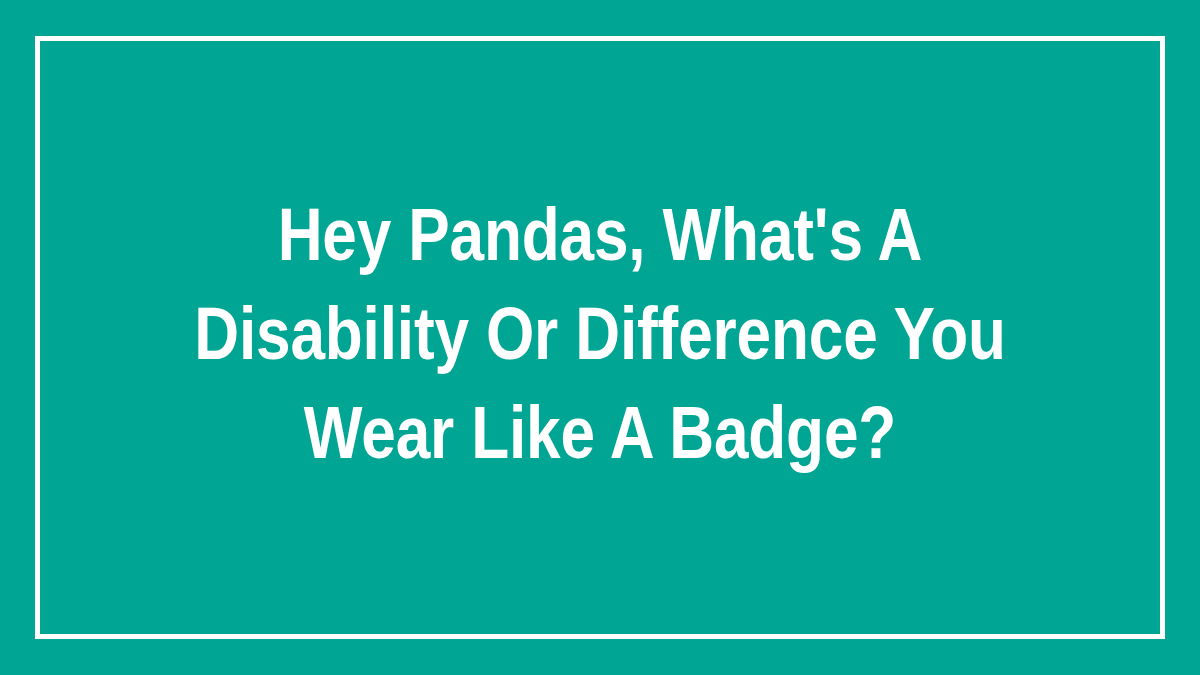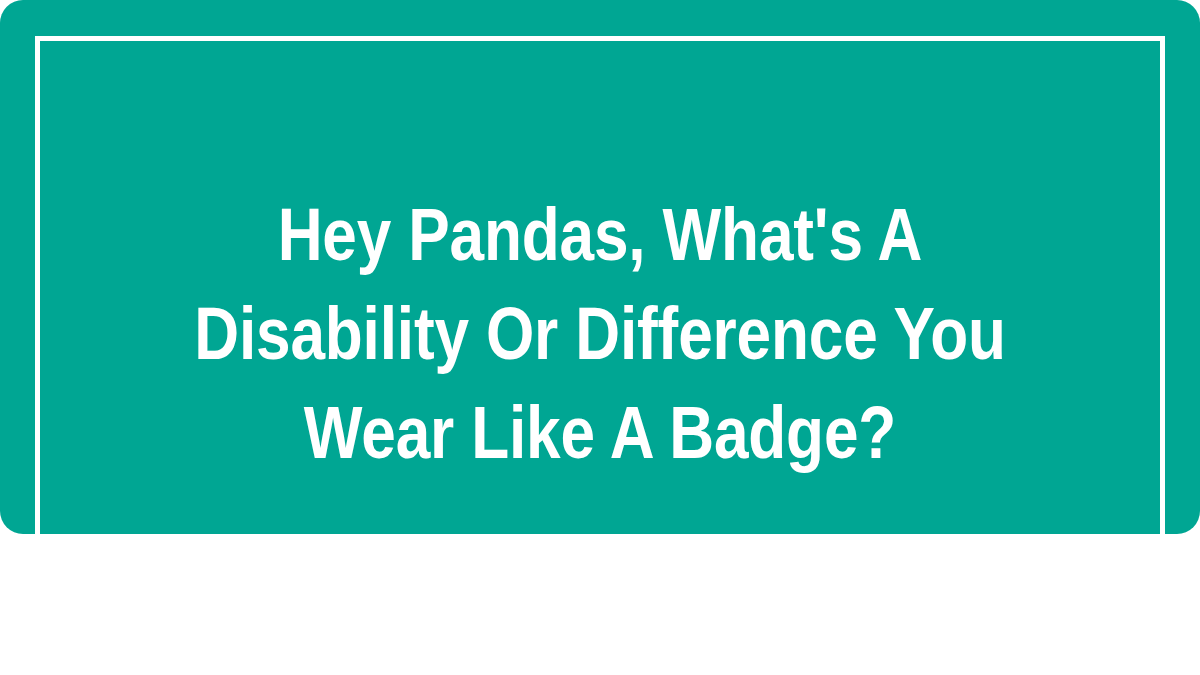--- a/index.html
+++ b/index.html
@@ -4,26 +4,25 @@
 <title>Hey Pandas Post Card</title>
 <style>
   html, body {
     margin: 0;
     padding: 0;
     background: #ffffff;
   }
   #canvas {
     position: relative;
     width: 1200px;
-    height: 534px;
+    height: 675px;
     overflow: hidden;
     background: #00a693;
     font-family: "Liberation Sans", "DejaVu Sans", sans-serif;
     box-sizing: border-box;
-    border-radius: 23px;
   }
   #frame-border {
     position: absolute;
     left: 35px;
     top: 36px;
     width: 1130px;
     height: 603px;
     border: 5px solid #ffffff;
     box-sizing: border-box;
     pointer-events: none;

